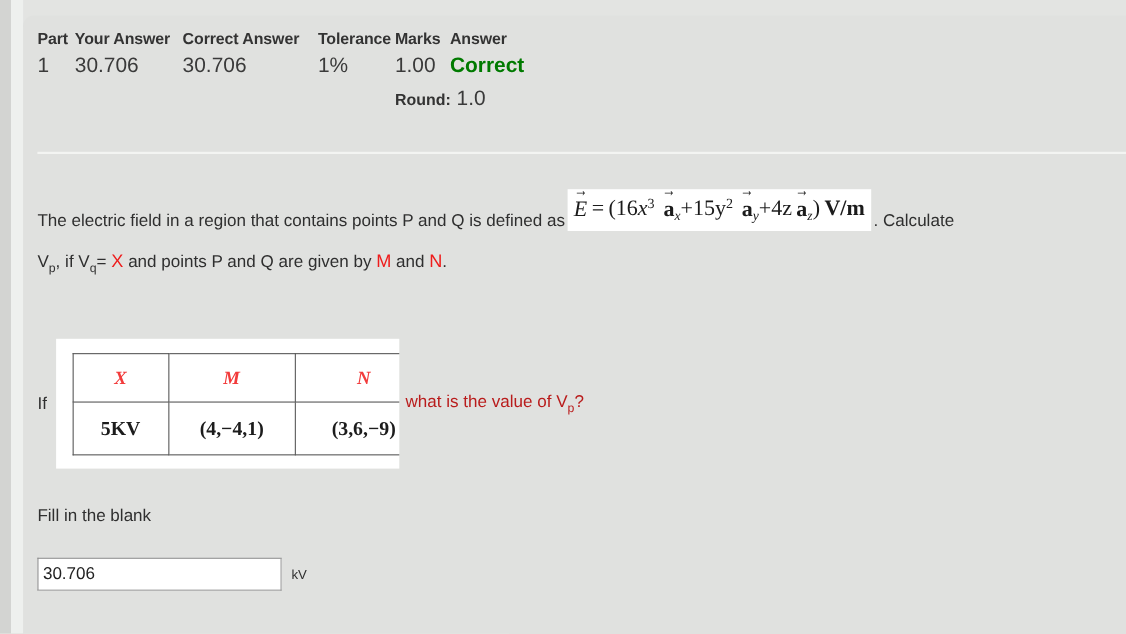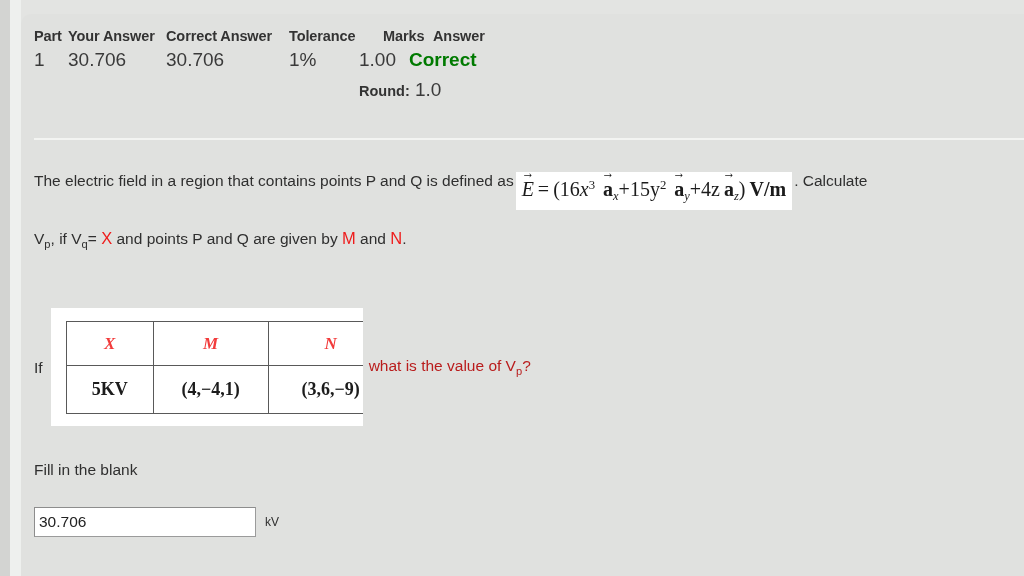--- a/index.html
+++ b/index.html
@@ -70,21 +70,21 @@
   .col-your    { width: 98px; }
   .col-correct { width: 123px; }
   .col-tol     { width: 70px; }
   .col-marks   { width: 50px; }
   .col-comment { }
 
   .results-head .col-part    { width: 34px; }
   .results-head .col-your    { width: 98px; }
   .results-head .col-correct { width: 123px; }
   .results-head .col-tol     { width: 70px; }
-  .results-head .col-marks   { width: 50px; margin-left: 24px; }
+  .results-head .col-marks   { width: 50px; }
 
   .vals-part    { width: 34px; }
   .vals-your    { width: 98px; }
   .vals-correct { width: 123px; }
   .vals-tol     { width: 70px; }
   .vals-marks   { width: 50px; }
 
   .correct-badge {
     color: #007a00;
     font-weight: bold;
@@ -120,21 +120,21 @@
     top: 158px;
     width: 985px;
   }
   .q-line {
     font-size: 15.5px;
     line-height: 18px;
     color: #2f2f2f;
   }
   #q-line-1 {
     display: flex;
-    align-items: flex-start;
+    align-items: flex-end;
     flex-wrap: nowrap;
     white-space: nowrap;
   }
   #q-line-2 {
     margin-top: 19px;
     white-space: nowrap;
   }
   #q-round-note {
     margin-top: 30px;
   }

